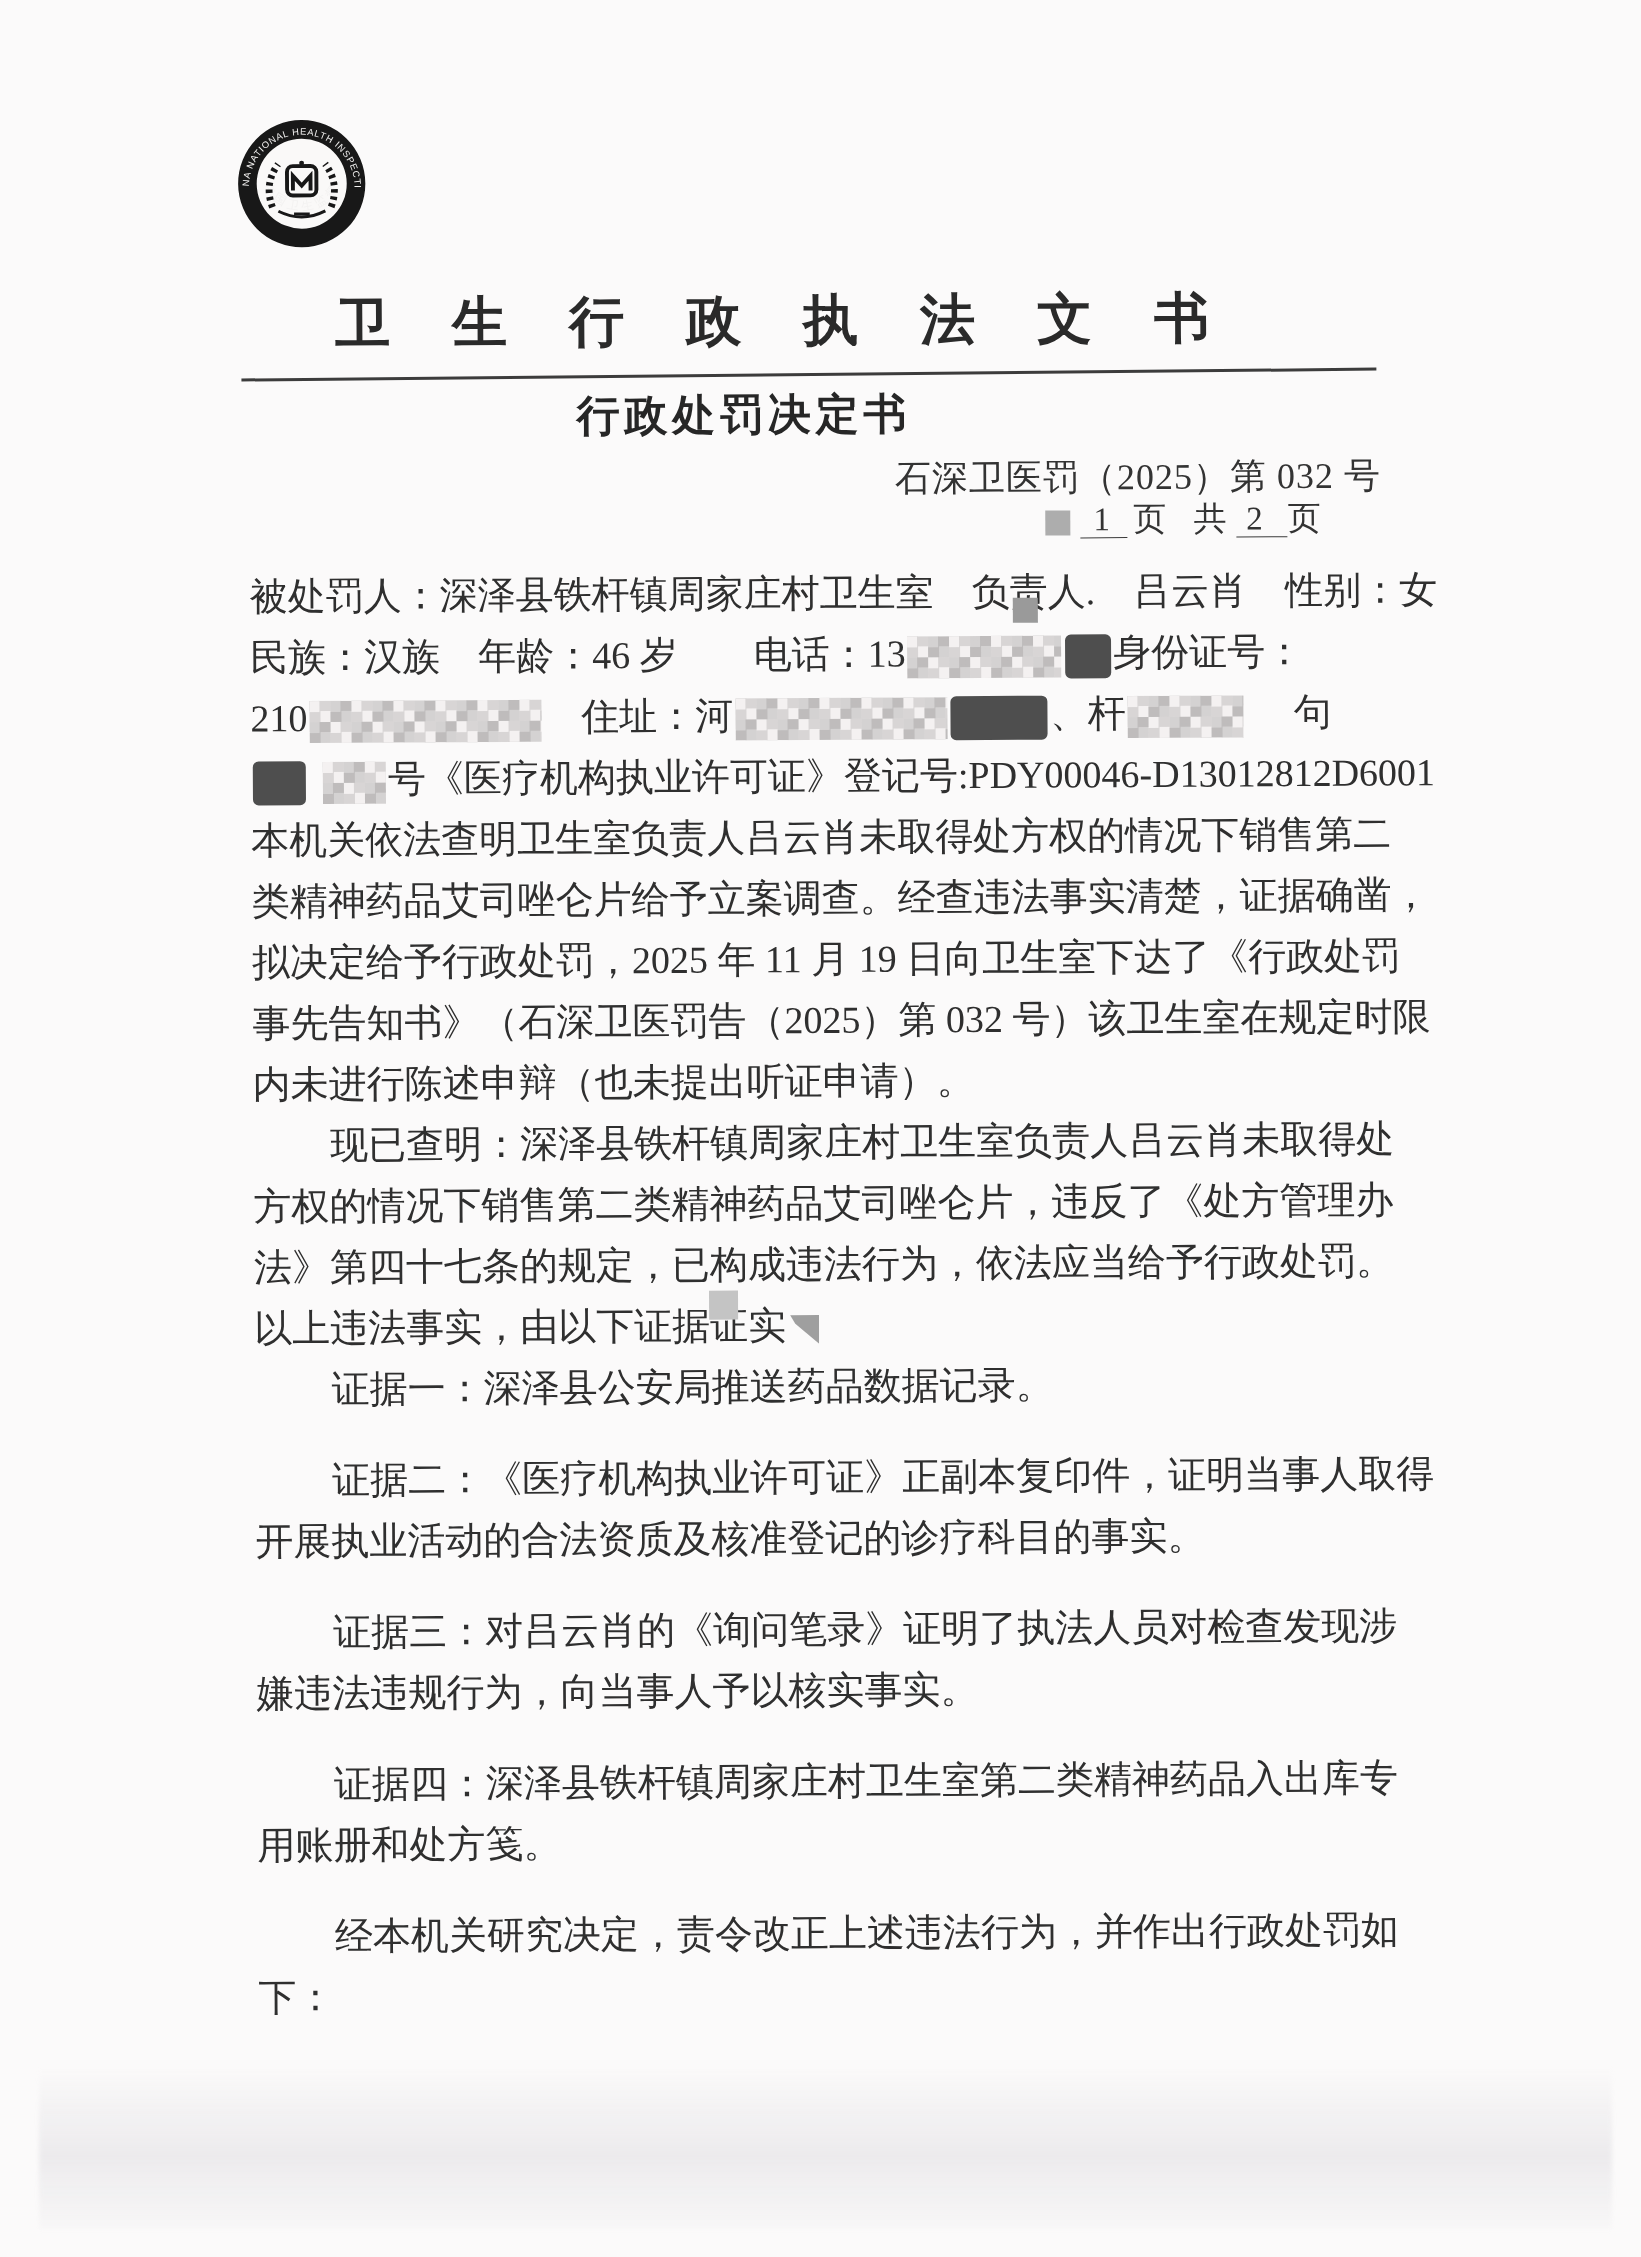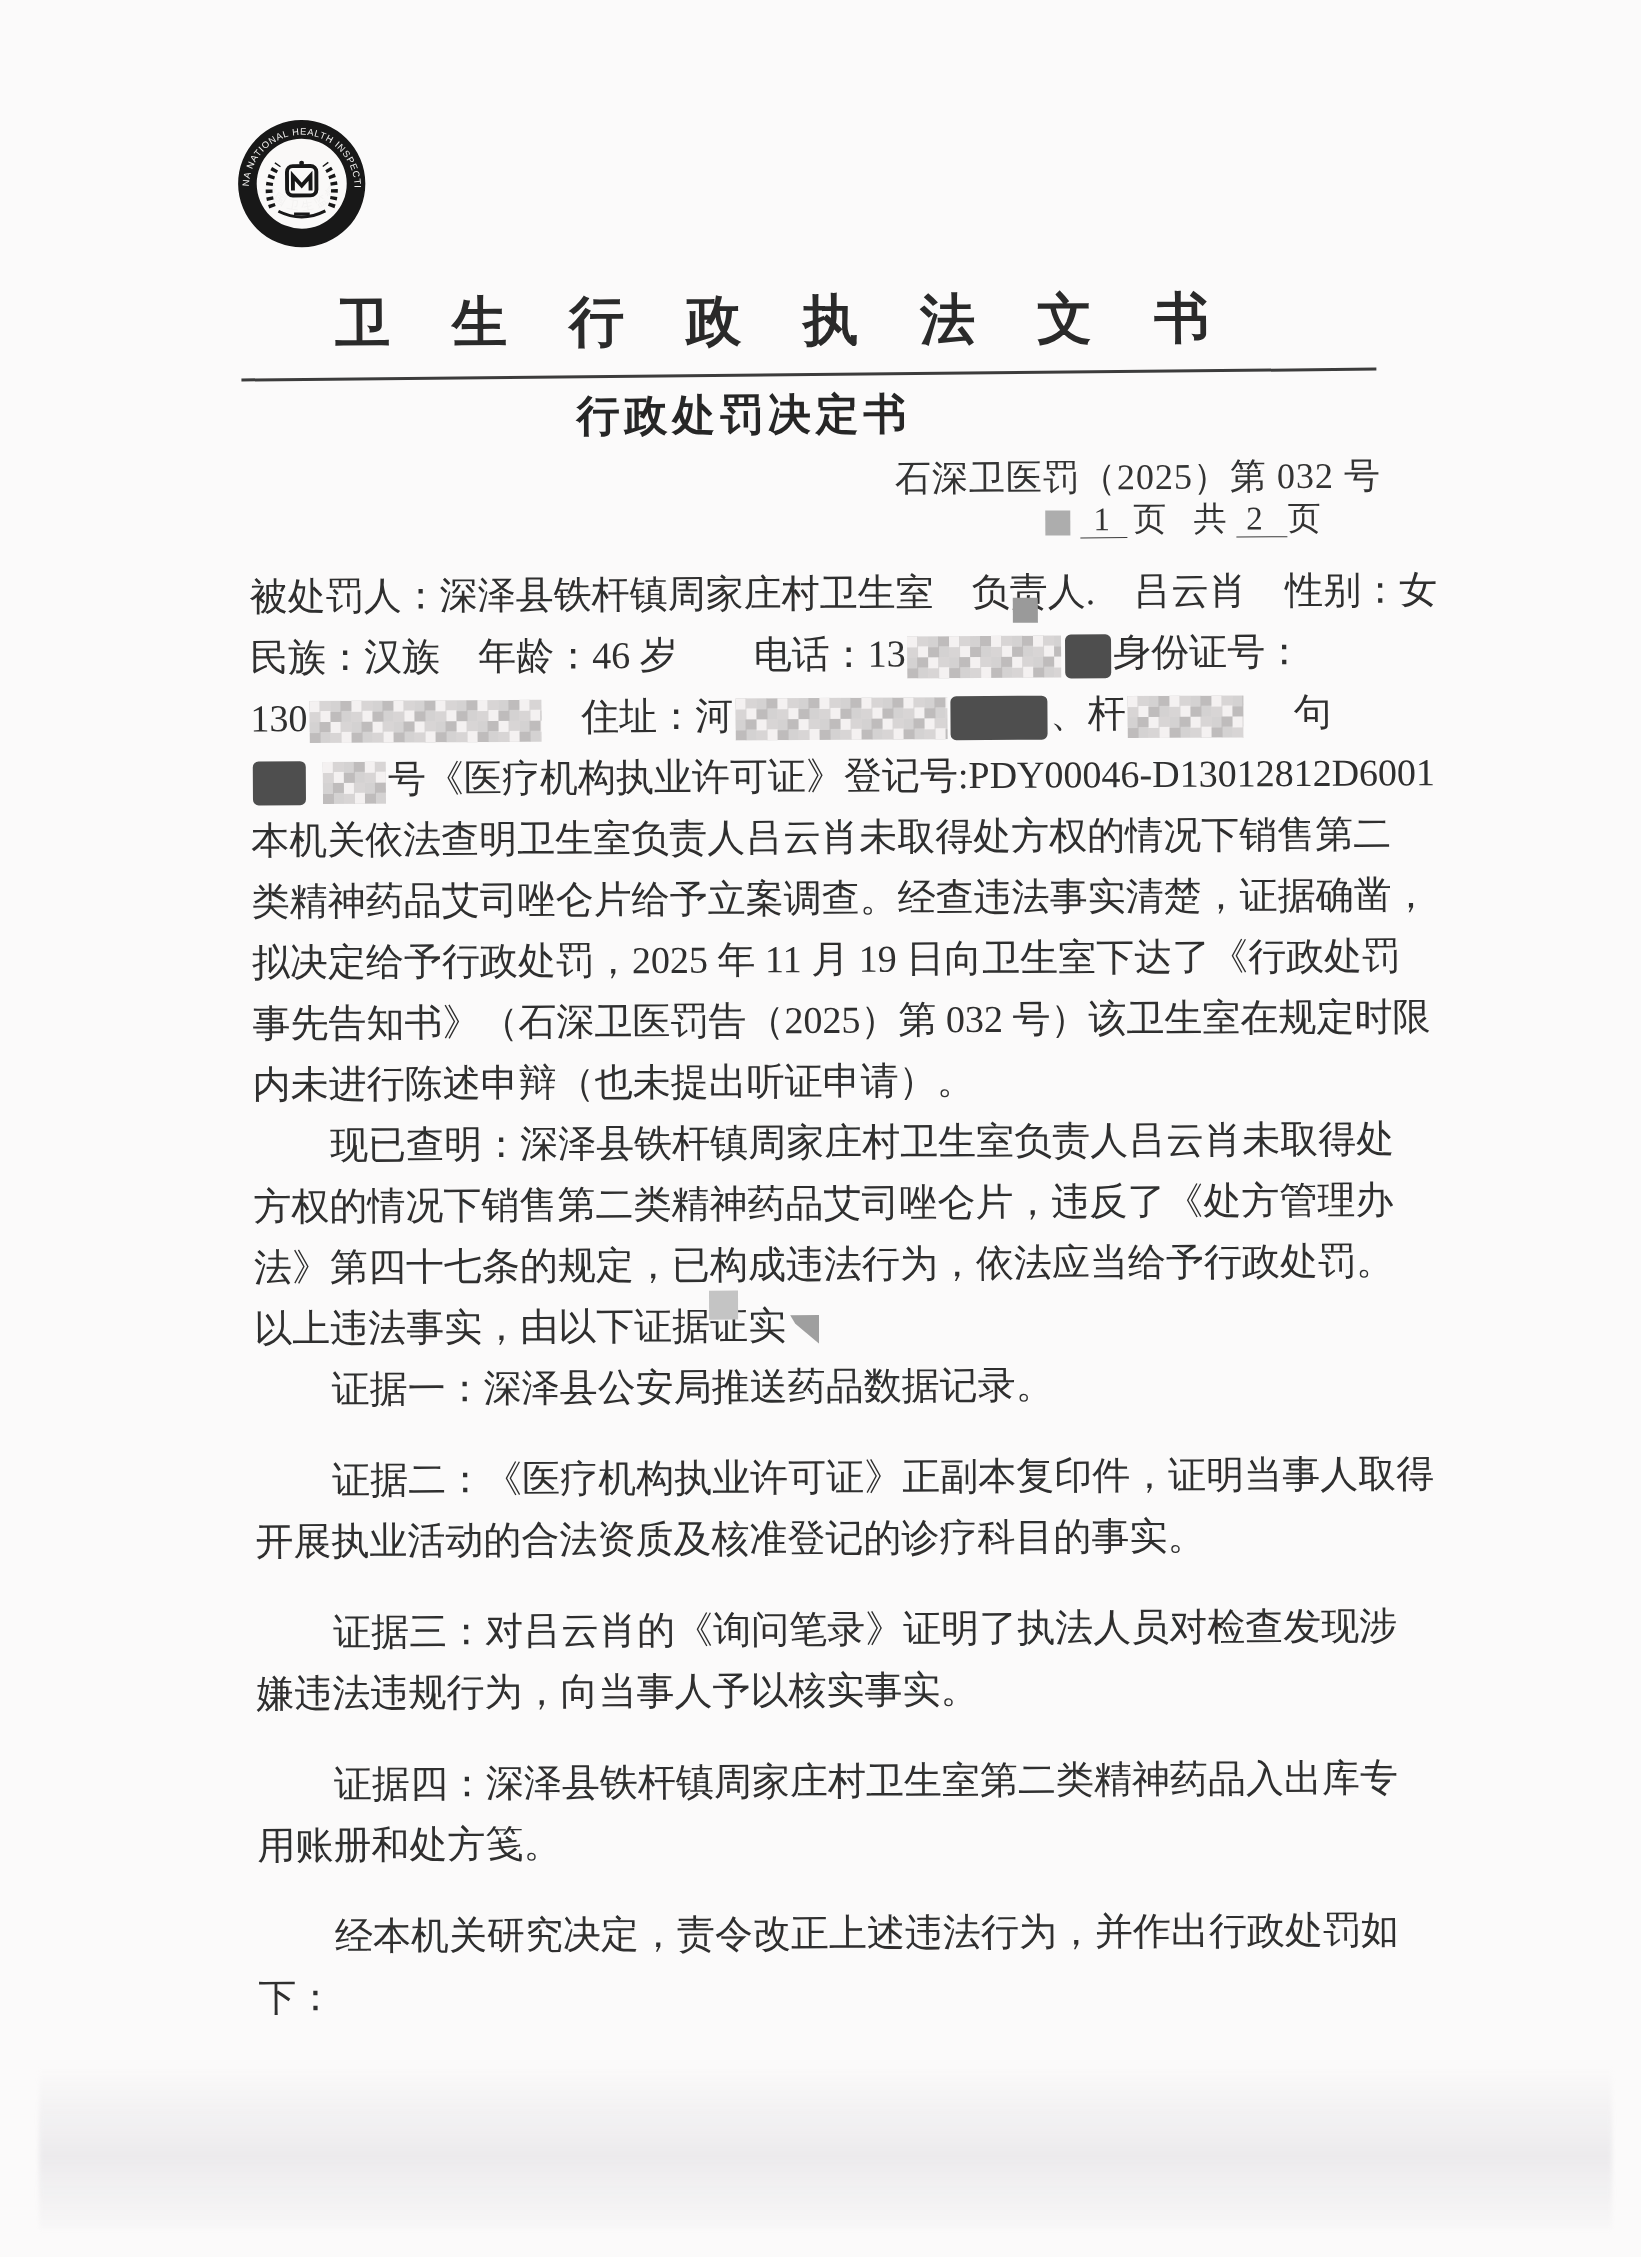--- a/index.html
+++ b/index.html
@@ -89,21 +89,21 @@
     <div class="subtitle">行政处罚决定书</div>
     <div class="docnum">石深卫医罚（2025）第 032 号</div>
 
     <div class="pageinfo">
       <span class="pi-block"></span><span class="u cur">1</span><span class="pi-lbl">页 共</span><span class="u tot">2</span><span>页</span>
     </div>
 
     <div class="docbody">
         <div class="line"><span>被处罚人：深泽县铁杆镇周家庄村卫生室　负责人.　吕云肖　性别：女</span></div>
         <div class="line"><span>民族：汉族　年龄：46 岁　　电话：13</span><span class="m" style="width: 154px;"></span><span class="d" style="width: 46px;"></span><span>身份证号：</span></div>
-        <div class="line"><span>130</span><span class="m" style="width: 232px;"></span><span>　住址：河</span><span class="m" style="width: 212px;"></span><span class="d" style="width: 97px;"></span><span>、杆</span><span class="m" style="width: 116px;"></span><span class="sp" style="width: 48px;"></span><span>句</span></div>
+        <div class="line"><span>210</span><span class="m" style="width: 232px;"></span><span>　住址：河</span><span class="m" style="width: 212px;"></span><span class="d" style="width: 97px;"></span><span>、杆</span><span class="m" style="width: 116px;"></span><span class="sp" style="width: 48px;"></span><span>句</span></div>
         <div class="line"><span class="d" style="width: 53px;"></span><span class="sp" style="width: 13.5px;"></span><span class="m" style="width: 63px;"></span><span>号《医疗机构执业许可证》登记号:PDY00046-D13012812D6001</span></div>
         <div class="line"><span>本机关依法查明卫生室负责人吕云肖未取得处方权的情况下销售第二</span></div>
         <div class="line"><span>类精神药品艾司唑仑片给予立案调查。经查违法事实清楚，证据确凿，</span></div>
         <div class="line"><span>拟决定给予行政处罚，2025 年 11 月 19 日向卫生室下达了《行政处罚</span></div>
         <div class="line"><span>事先告知书》（石深卫医罚告（2025）第 032 号）该卫生室在规定时限</span></div>
         <div class="line"><span>内未进行陈述申辩（也未提出听证申请）。</span></div>
         <div class="line indent"><span>现已查明：深泽县铁杆镇周家庄村卫生室负责人吕云肖未取得处</span></div>
         <div class="line"><span>方权的情况下销售第二类精神药品艾司唑仑片，违反了《处方管理办</span></div>
         <div class="line"><span>法》第四十七条的规定，已构成违法行为，依法应当给予行政处罚。</span></div>
         <div class="line"><span>以上违法事实，由以下证据证实</span><span class="g" style="width: 29px;"></span></div>

